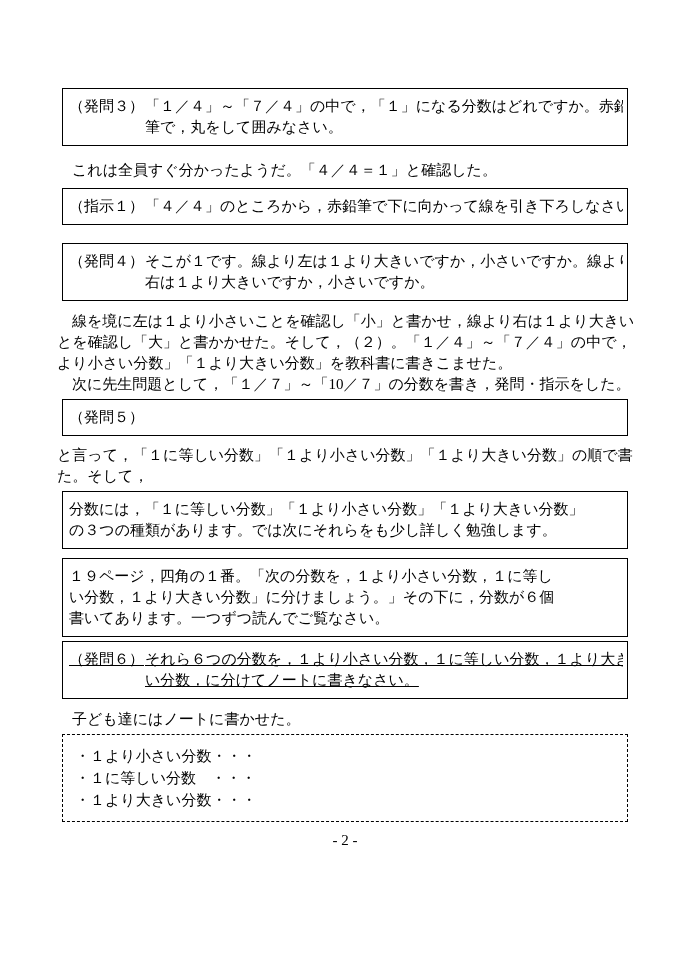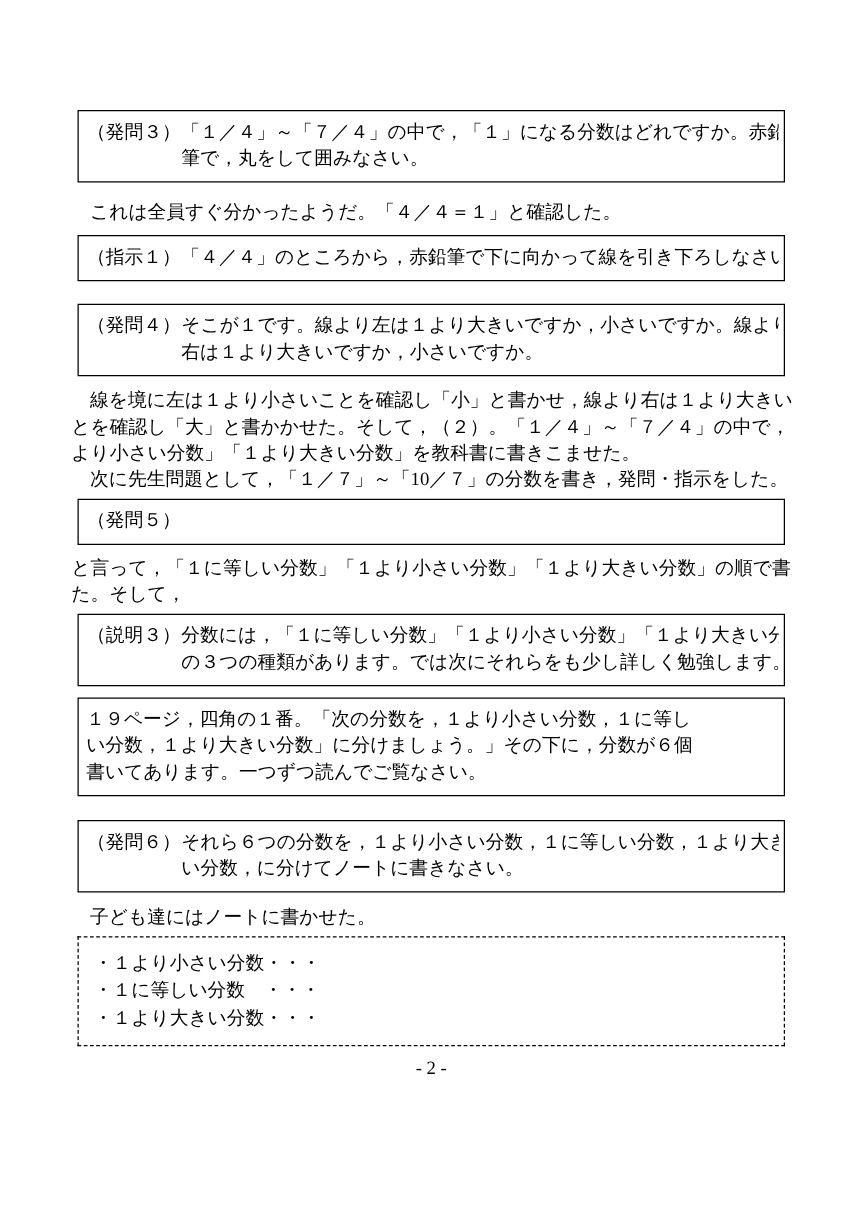--- a/index.html
+++ b/index.html
@@ -23,21 +23,20 @@
     margin-left: 5px;
     border: 1px solid #000000;
     padding: 7px 4px 7px 6px;
     display: flex;
     overflow: hidden;
   }
   .box .label {
     flex: 0 0 auto;
     width: 76px;
     white-space: pre;
-    text-align: center;
   }
   .box .text {
     flex: 1 1 auto;
     white-space: pre;
     overflow: hidden;
   }
   .para {
     margin: 0;
     white-space: pre;
     overflow: hidden;
@@ -59,21 +58,21 @@
   .footer {
     text-align: center;
   }
   .mt4  { margin-top: 4px; }
   .mt7  { margin-top: 7px; }
   .mt8  { margin-top: 8px; }
   .mt9  { margin-top: 9px; }
   .mt10 { margin-top: 10px; }
   .mt14 { margin-top: 14px; }
   .mt18 { margin-top: 18px; }
-  .mt19 { margin-top: 19px; }
+  .mt19 { margin-top: 4px; text-decoration: underline; }
 </style>
 </head>
 <body>
 
 <div class="page">
 
   <div class="box">
     <span class="label">（発問３）</span>
     <span class="text">「１／４」～「７／４」の中で，「１」になる分数はどれですか。赤鉛
 筆で，丸をして囲みなさい。</span>
@@ -98,21 +97,20 @@
 　次に先生問題として，「１／７」～「10／７」の分数を書き，発問・指示をした。</p>
 
   <div class="box mt4">
     <span class="label">（発問５）</span>
   </div>
 
   <p class="para mt9">と言って，「１に等しい分数」「１より小さい分数」「１より大きい分数」の順で書かせ
 た。そして，</p>
 
   <div class="box mt4">
-    <span class="label">（説明３）</span>
     <span class="text">分数には，「１に等しい分数」「１より小さい分数」「１より大きい分数」
 の３つの種類があります。では次にそれらをも少し詳しく勉強します。</span>
   </div>
 
 
   <div class="box mt9">
     <span class="text">１９ページ，四角の１番。「次の分数を，１より小さい分数，１に等し
 い分数，１より大きい分数」に分けましょう。」その下に，分数が６個
 書いてあります。一つずつ読んでご覧なさい。</span>
   </div>

